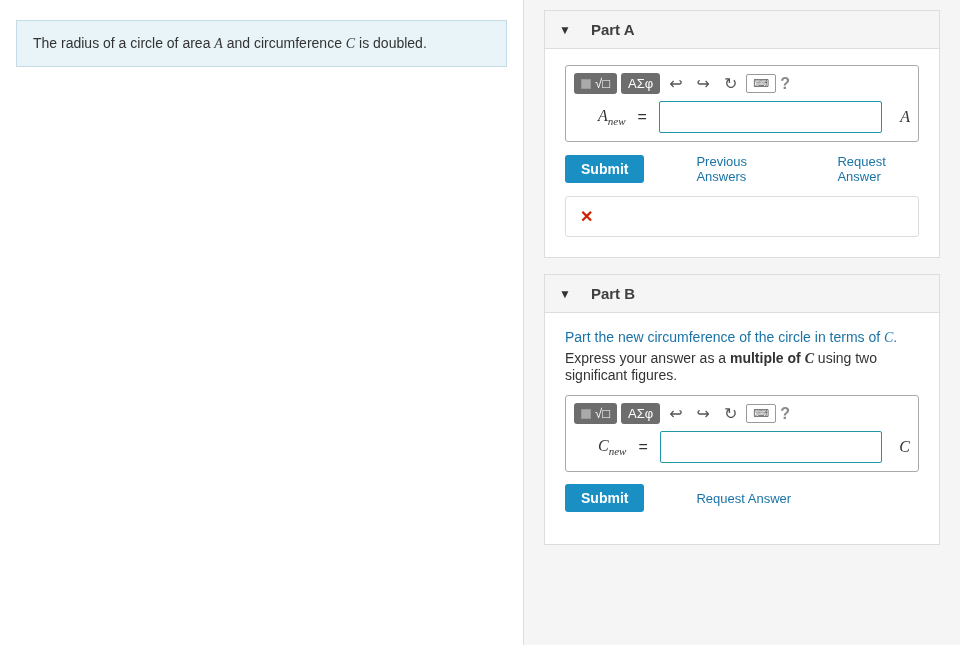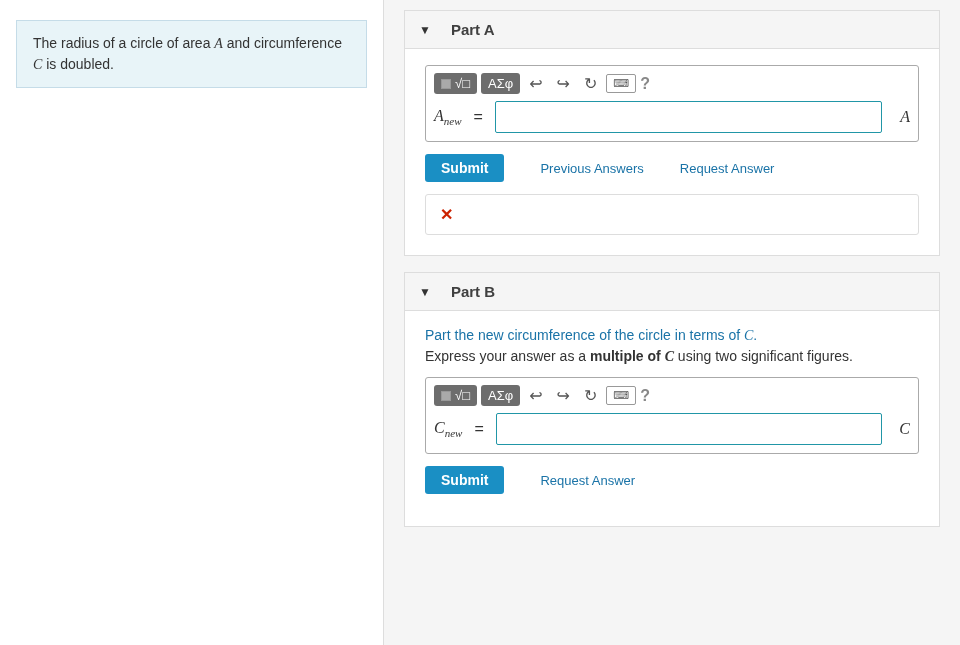--- a/index.html
+++ b/index.html
@@ -8,21 +8,21 @@
       font-size: 14px;
       background: #fff;
       display: flex;
       height: 645px;
       width: 960px;
       overflow: hidden;
     }
 
     
     .left-panel {
-      width: 384px;
+      width: 524px;
       padding: 20px 16px;
       background: #fff;
       border-right: 1px solid #ddd;
     }
     .problem-statement {
       background: #e8f4f8;
       border: 1px solid #c5dce8;
       padding: 12px 16px;
       font-size: 14px;
       color: #333;
@@ -159,20 +159,21 @@
       display: flex;
       align-items: center;
       gap: 8px;
     }
     .math-label {
       font-family: 'Times New Roman', serif;
       font-style: italic;
       font-size: 16px;
       color: #333;
       white-space: nowrap;
+      margin-left: 24px;
     }
     .math-label .subscript {
       font-size: 11px;
       vertical-align: sub;
     }
     .math-equals {
       font-size: 16px;
       color: #333;
       margin: 0 4px;
     }
@@ -191,21 +192,21 @@
       font-size: 16px;
       color: #333;
       min-width: 20px;
       text-align: right;
     }
 
     
     .action-row {
       display: flex;
       align-items: center;
-      gap: 0;
+      gap: 16px;
       margin-bottom: 12px;
     }
     .submit-btn {
       background: #1a8fc4;
       color: #fff;
       border: none;
       border-radius: 3px;
       padding: 6px 16px;
       font-size: 14px;
       font-weight: bold;

